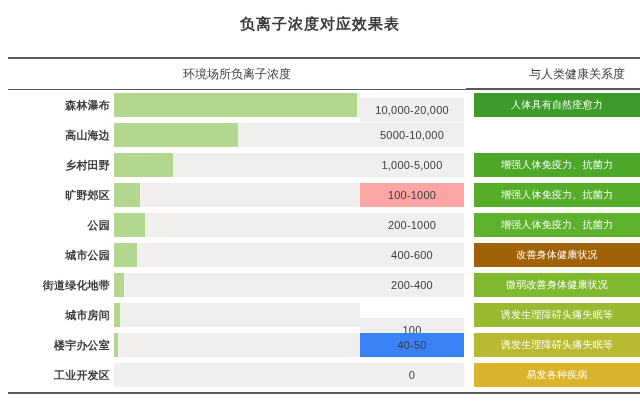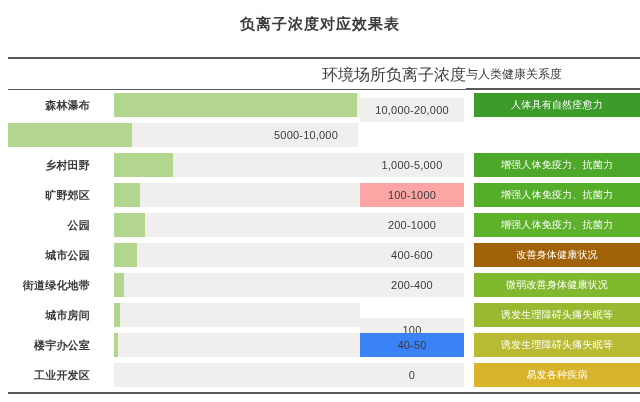--- a/index.html
+++ b/index.html
@@ -51,34 +51,34 @@
     display: flex;
     align-items: center;
   }
   .th-left {
     position: absolute;
     left: 0px;
     top: 0;
     width: 458px;
     height: 31px;
     line-height: 31px;
-    text-align: right;
-    font-size: 16px;
+    text-align: center;
+    font-size: 12px;
     color: #3d3d3d;
     border-bottom: 1.5px solid #59595b;
     box-sizing: border-box;
   }
   .th-right {
     position: absolute;
-    left: 458px;
+    left: 443px;
     top: 0;
     width: 174px;
     height: 31px;
     line-height: 31px;
-    text-align: left;
+    text-align: right;
     font-size: 12px;
     color: #3d3d3d;
     box-sizing: border-box;
   }
   .th-divider {
     position: absolute;
     left: 458px;
     top: 29px;
     width: 174px;
     height: 2px;
@@ -93,21 +93,21 @@
   .row {
     position: relative;
     height: 30px;
     display: flex;
     align-items: center;
   }
   .cell-label {
     width: 106px;
     flex: 0 0 106px;
     text-align: right;
-    padding-right: 24px;
+    padding-right: 4px;
     box-sizing: border-box;
     font-size: 11px;
     font-weight: 700;
     color: #3b3b3b;
     white-space: nowrap;
     letter-spacing: 0.2px;
   }
   .cell-bar {
     flex: 0 0 246px;
     width: 246px;
@@ -179,20 +179,21 @@
         <div class="row">
           <div class="cell-label">森林瀑布</div>
           <div class="cell-bar" style="background: rgb(241, 239, 238);">
             <div class="bar-fill" style="width: 98.8%; background: rgb(178, 214, 142);"></div>
           </div>
           <div class="cell-value" style="background: rgb(241, 239, 238); margin-top: 10px;">10,000-20,000</div>
           <div class="cell-gap"></div>
           <div class="cell-effect" style="background: rgb(61, 155, 41);">人体具有自然痊愈力</div>
         </div>
         <div class="row">
+          <div class="cell-label">高山海边</div>
           <div class="cell-bar" style="background: rgb(241, 239, 238);">
             <div class="bar-fill" style="width: 50.4%; background: rgb(178, 214, 142);"></div>
           </div>
           <div class="cell-value" style="background: rgb(241, 239, 238);">5000-10,000</div>
           <div class="cell-gap"></div>
         </div>
         <div class="row">
           <div class="cell-label">乡村田野</div>
           <div class="cell-bar" style="background: rgb(241, 239, 238);">
             <div class="bar-fill" style="width: 24%; background: rgb(178, 214, 142);"></div>

